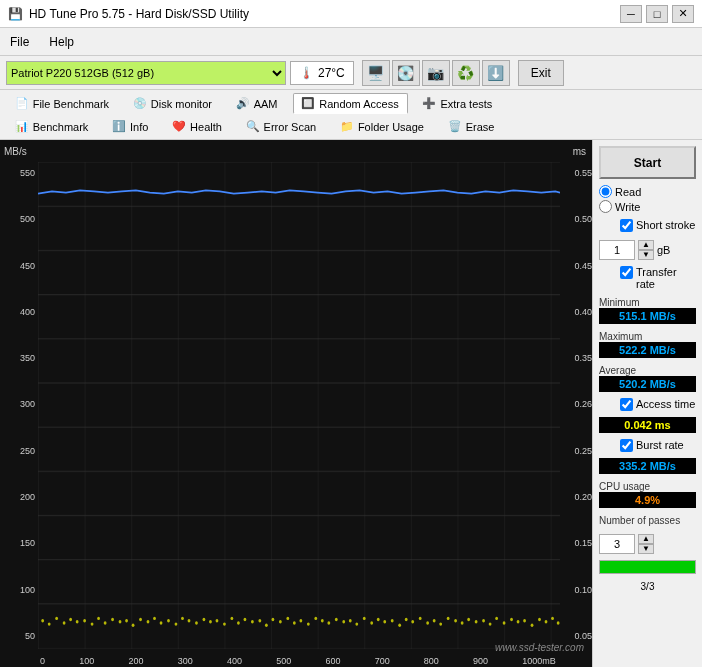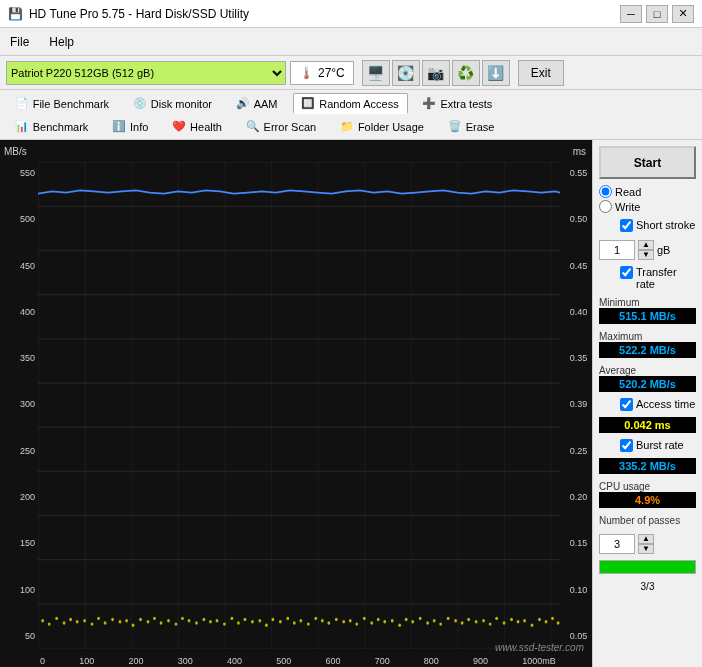--- a/index.html
+++ b/index.html
@@ -27,21 +27,21 @@
     
     .tabs-container { background: #f0f0f0; border-bottom: 1px solid #ccc; padding: 3px 6px 0; }
     .tabs-row { display: flex; gap: 6px; margin-bottom: 2px; flex-wrap: wrap; }
     .tab-item { display: flex; align-items: center; gap: 4px; padding: 3px 8px; cursor: pointer; font-size: 11px; border: 1px solid transparent; border-radius: 2px; }
     .tab-item.active { background: #ffffff; border: 1px solid #aaa; border-bottom: 1px solid white; }
     
     
     .main-content { display: flex; height: calc(667px - 28px - 22px - 34px - 52px); }
     
     .y-axis-labels { position: absolute; left: 0; top: 28px; bottom: 30px; display: flex; flex-direction: column; justify-content: space-between; color: #ccc; font-size: 9px; width: 38px; text-align: right; padding-right: 3px; }
-    .y-axis-labels2 { position: absolute; right: 0; top: 28px; bottom: 30px; display: flex; flex-direction: column; justify-content: space-between; color: #ccc; font-size: 9px; width: 30px; text-align: center; padding-left: 3px; }
+    .y-axis-labels2 { position: absolute; right: 0; top: 28px; bottom: 30px; display: flex; flex-direction: column; justify-content: space-between; color: #ccc; font-size: 9px; width: 30px; text-align: right; padding-left: 3px; }
     .x-axis-labels { position: absolute; bottom: 5px; left: 40px; right: 36px; display: flex; justify-content: space-between; color: #ccc; font-size: 9px; }
     
     
     .right-panel { width: 110px; background: #f0f0f0; border-left: 1px solid #ccc; padding: 6px; display: flex; flex-direction: column; gap: 6px; overflow-y: auto; }
     .start-btn { width: 100%; height: 33px; background: #e0e0e0; border: 2px outset #ccc; cursor: pointer; font-size: 12px; font-weight: bold; }
     .radio-group { display: flex; flex-direction: column; gap: 2px; }
     .radio-label { display: flex; align-items: center; gap: 3px; font-size: 11px; cursor: pointer; }
     .checkbox-label { display: flex; align-items: flex-start; gap: 3px; font-size: 11px; cursor: pointer; padding-left: 21px; }
     .spinner-row { display: flex; align-items: center; gap: 3px; margin-top: 2px; }
     .spinner-input { width: 36px; height: 20px; border: 1px solid #aaa; text-align: center; font-size: 11px; }
@@ -162,21 +162,21 @@
       <span>100</span>
       <span>50</span>
     </div>
 
     <div class="y-axis-labels2">
       <span>0.55</span>
       <span>0.50</span>
       <span>0.45</span>
       <span>0.40</span>
       <span>0.35</span>
-      <span>0.39</span>
+      <span>0.26</span>
       <span>0.25</span>
       <span>0.20</span>
       <span>0.15</span>
       <span>0.10</span>
       <span>0.05</span>
     </div>
 
     <div style="position:absolute; top:22px; left:38px; right:32px; bottom:22px; background:#111;">
       <svg width="100%" height="100%" viewBox="0 0 560 430" preserveAspectRatio="none">
 

